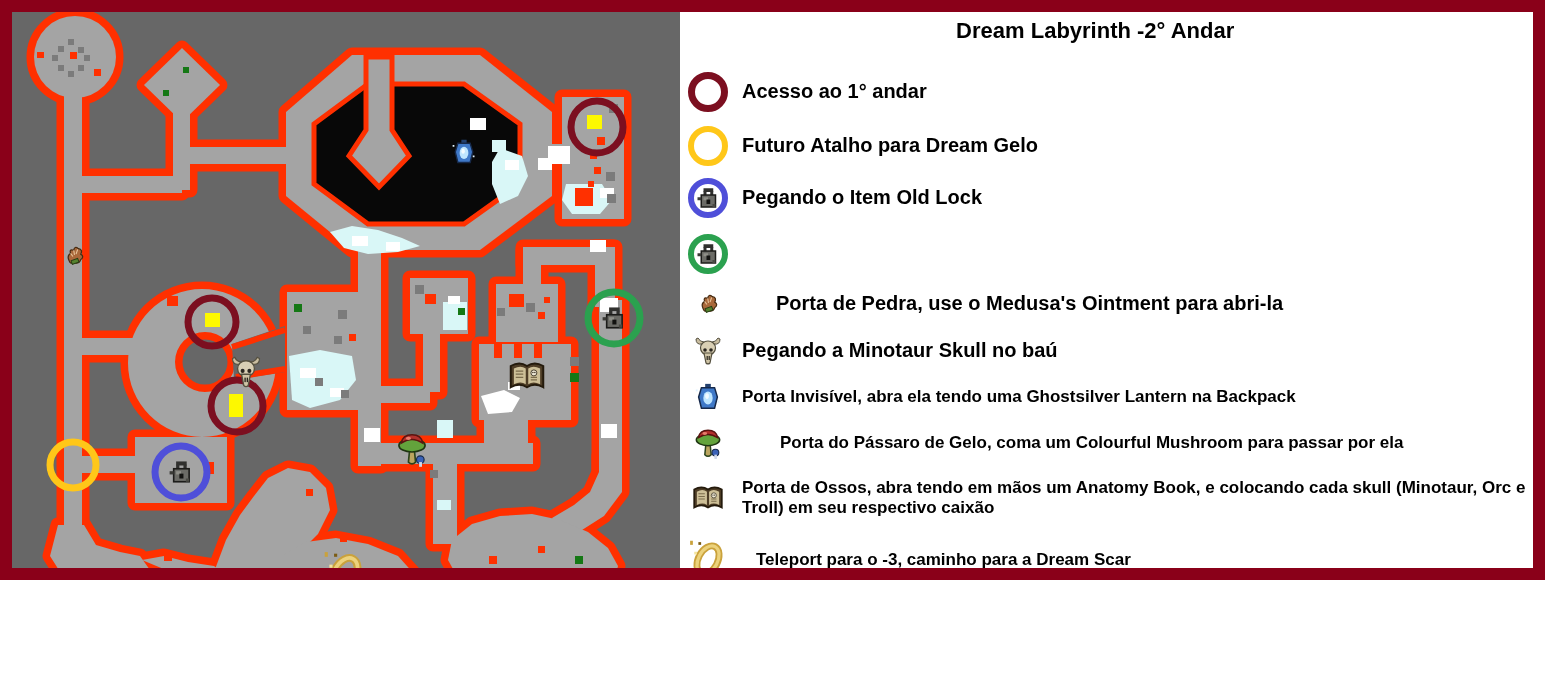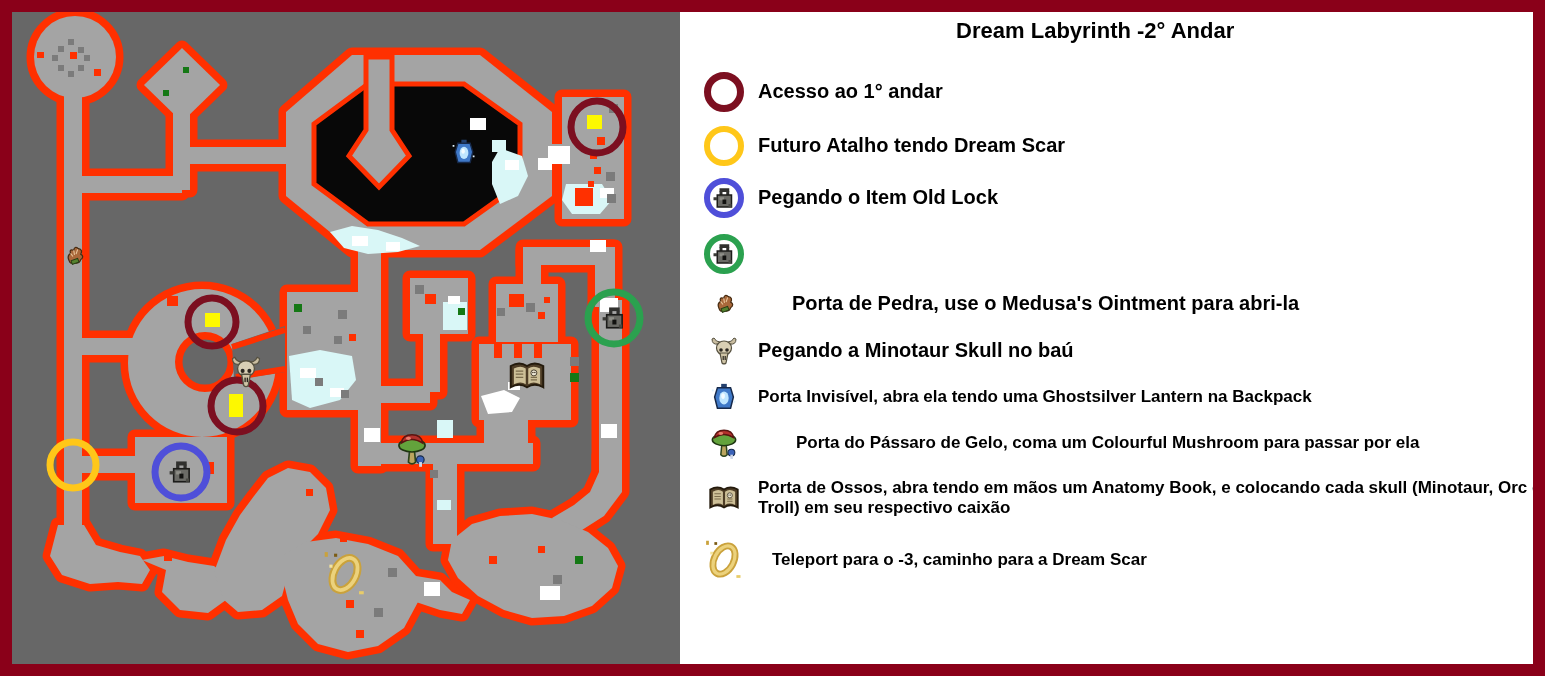--- a/index.html
+++ b/index.html
@@ -1,22 +1,22 @@
 <!DOCTYPE html>
 <html><head>
 <meta charset="utf-8">
 <style>
   html,body{margin:0;padding:0;background:#ffffff;font-family:"Liberation Sans",sans-serif;}
-  .page{position:relative;width:1545px;height:676px;overflow:hidden;background:#14b8a6;}
+  .page{position:relative;width:1545px;height:580px;overflow:hidden;background:#14b8a6;}
   .map-panel{position:absolute;left:0;top:0;width:680px;height:676px;background:#676767;}
   .map-panel svg{display:block;}
   .legend-panel{position:absolute;left:680px;top:0;width:865px;height:676px;background:#ffffff;}
   .frame-border{position:absolute;inset:0;border:12px solid #8a0019;pointer-events:none;z-index:40;}
   .legend-title{position:absolute;top:18px;left:0;width:96%;text-align:center;font-size:22px;font-weight:bold;color:#000;}
-  .lrow{position:absolute;left:20px;display:flex;align-items:center;gap:10px;}
+  .lrow{position:absolute;left:4px;display:flex;align-items:center;gap:10px;}
   .licon{flex:0 0 48px;width:48px;display:flex;justify-content:center;align-items:center;position:relative;}
   .ltext{font-weight:bold;color:#000;line-height:1.18;}
   .big .ltext{font-size:20px;}
   .small .ltext{font-size:17px;max-width:795px;}
   .circ{box-sizing:border-box;width:40px;height:40px;border-radius:50%;background:transparent;display:flex;align-items:center;justify-content:center;}
   .circ.maroon{border:7px solid #7c0f20;}
   .circ.yellow{border:6px solid #ffc719;}
   .circ.blue{border:6px solid #4f4fd9;}
   .circ.green{border:6px solid #2ba14f;}
   
@@ -283,21 +283,21 @@
       <div class="licon">
           <div class="circ maroon"></div>
         </div>
       <div class="ltext">Acesso ao 1° andar</div>
     </div>
 
     <div class="lrow big" style="top:120px;height:52px;">
       <div class="licon">
           <div class="circ yellow"></div>
         </div>
-      <div class="ltext">Futuro Atalho tendo Dream Scar</div>
+      <div class="ltext">Futuro Atalho para Dream Gelo</div>
     </div>
 
     <div class="lrow big" style="top:172px;height:52px;">
       <div class="licon">
         <div class="circ blue">
           <svg width="24" height="24" viewBox="0 0 32 32">
               <use href="#i-lock"></use>
             </svg>
         </div>
       </div>

